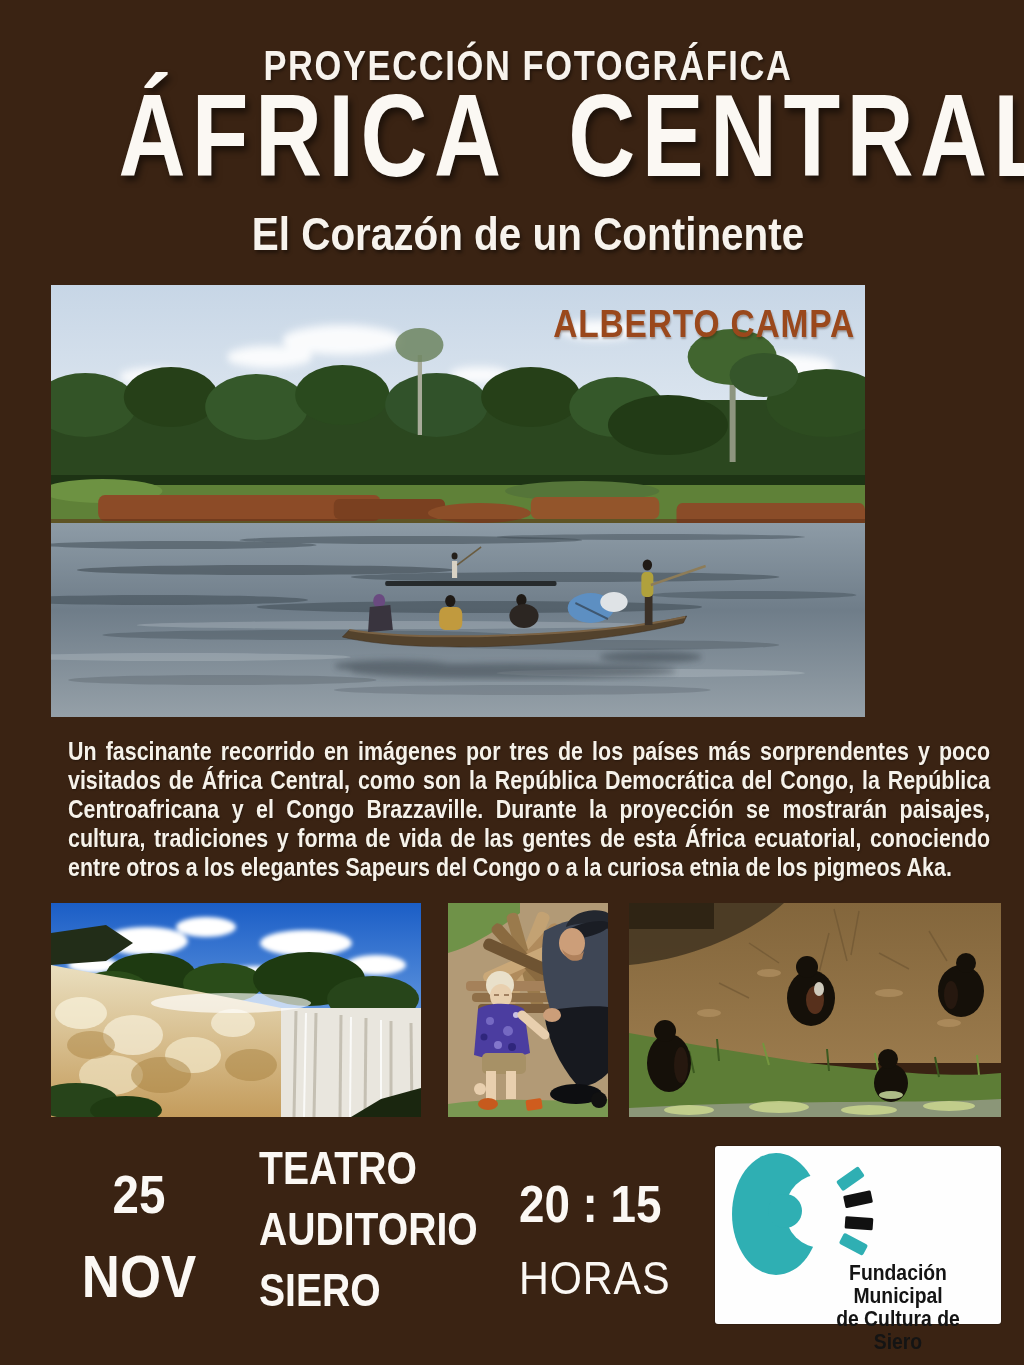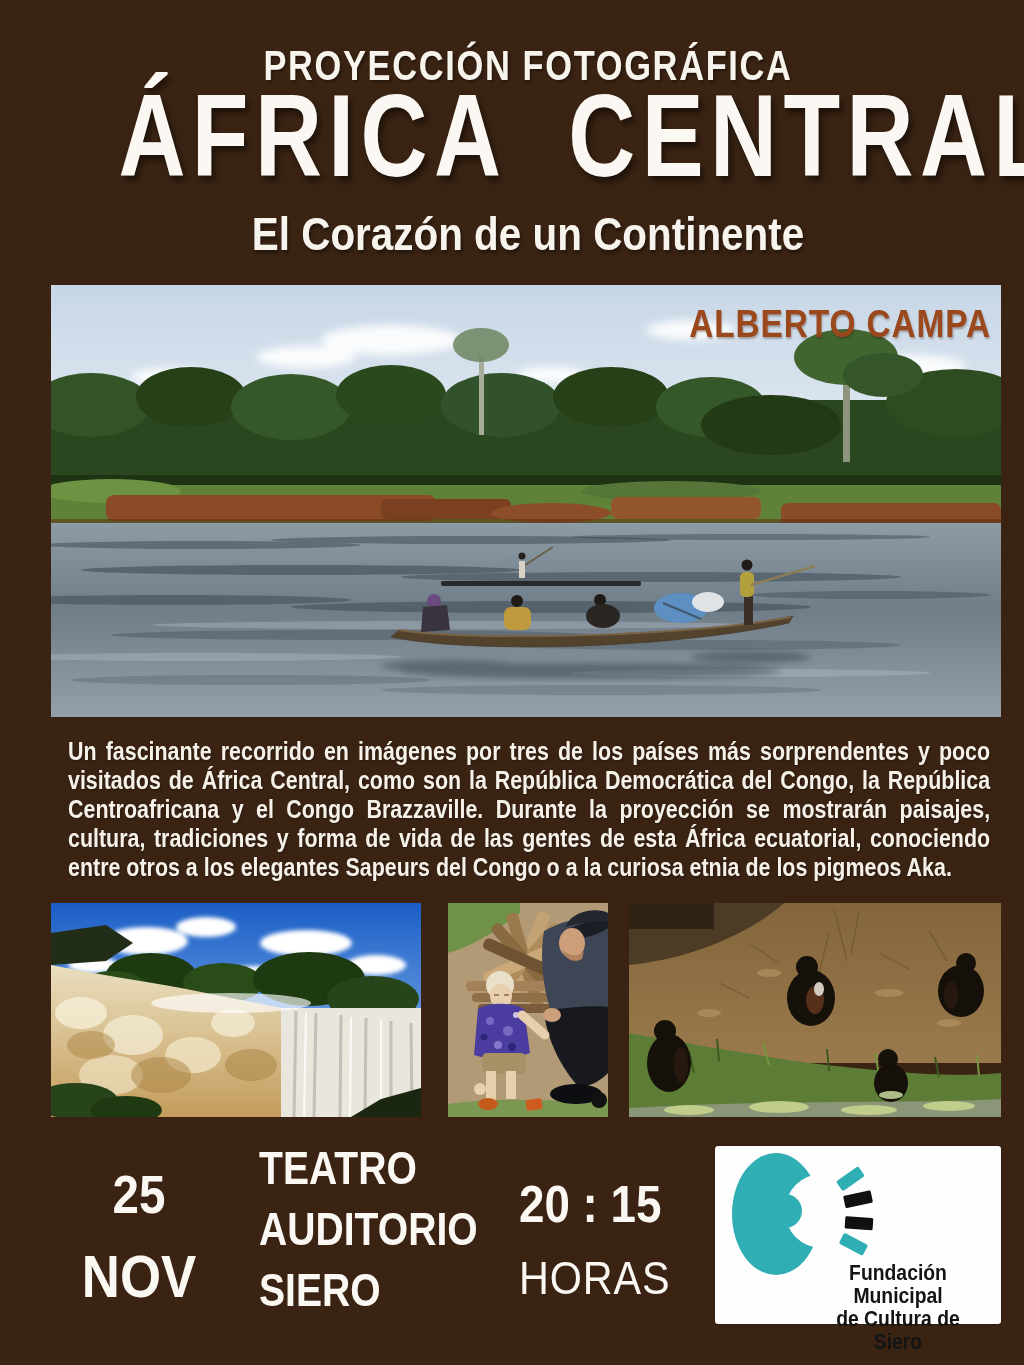--- a/index.html
+++ b/index.html
@@ -11,21 +11,21 @@
           font-size:42px;font-weight:700;letter-spacing:2px;transform:scaleX(.82);
           transform-origin:50% 0;text-shadow:2px 2px 3px rgba(0,0,0,.35);}
   .title{position:absolute;top:78px;left:0;width:1024px;text-align:center;color:#fbf8f3;
          font-size:116px;font-weight:700;letter-spacing:8px;line-height:1;white-space:pre;
          transform:scaleX(.8);transform-origin:50% 0;text-shadow:4px 5px 7px rgba(0,0,0,.5);margin:0;}
   .subtitle{position:absolute;top:206px;left:0;width:1024px;text-align:center;color:#f7f3ed;
             font-size:47px;font-weight:700;transform:scaleX(.86);transform-origin:50% 0;
             text-shadow:2px 3px 4px rgba(0,0,0,.4);}
 
   
-  .main-photo{position:absolute;left:35px;top:285px;width:950px;height:432px;overflow:hidden;
+  .main-photo{position:absolute;left:35px;top:285px;width:814px;height:432px;overflow:hidden;
               background:#8d9aa5;}
   .main-photo svg{display:block;width:100%;height:100%;}
   .author{position:absolute;top:18px;right:10px;color:#9a481c;font-size:38px;font-weight:700;
           letter-spacing:1px;transform:scaleX(.88);transform-origin:100% 0;
           text-shadow:1px 2px 2px rgba(50,20,0,.3);}
   .photo{position:absolute;top:903px;height:214px;overflow:hidden;}
   .photo svg{display:block;width:100%;height:100%;}
   .photo-waterfall{left:35px;width:370px;}
   .photo-child{left:432px;width:160px;}
   .photo-chimps{left:613px;width:372px;}

